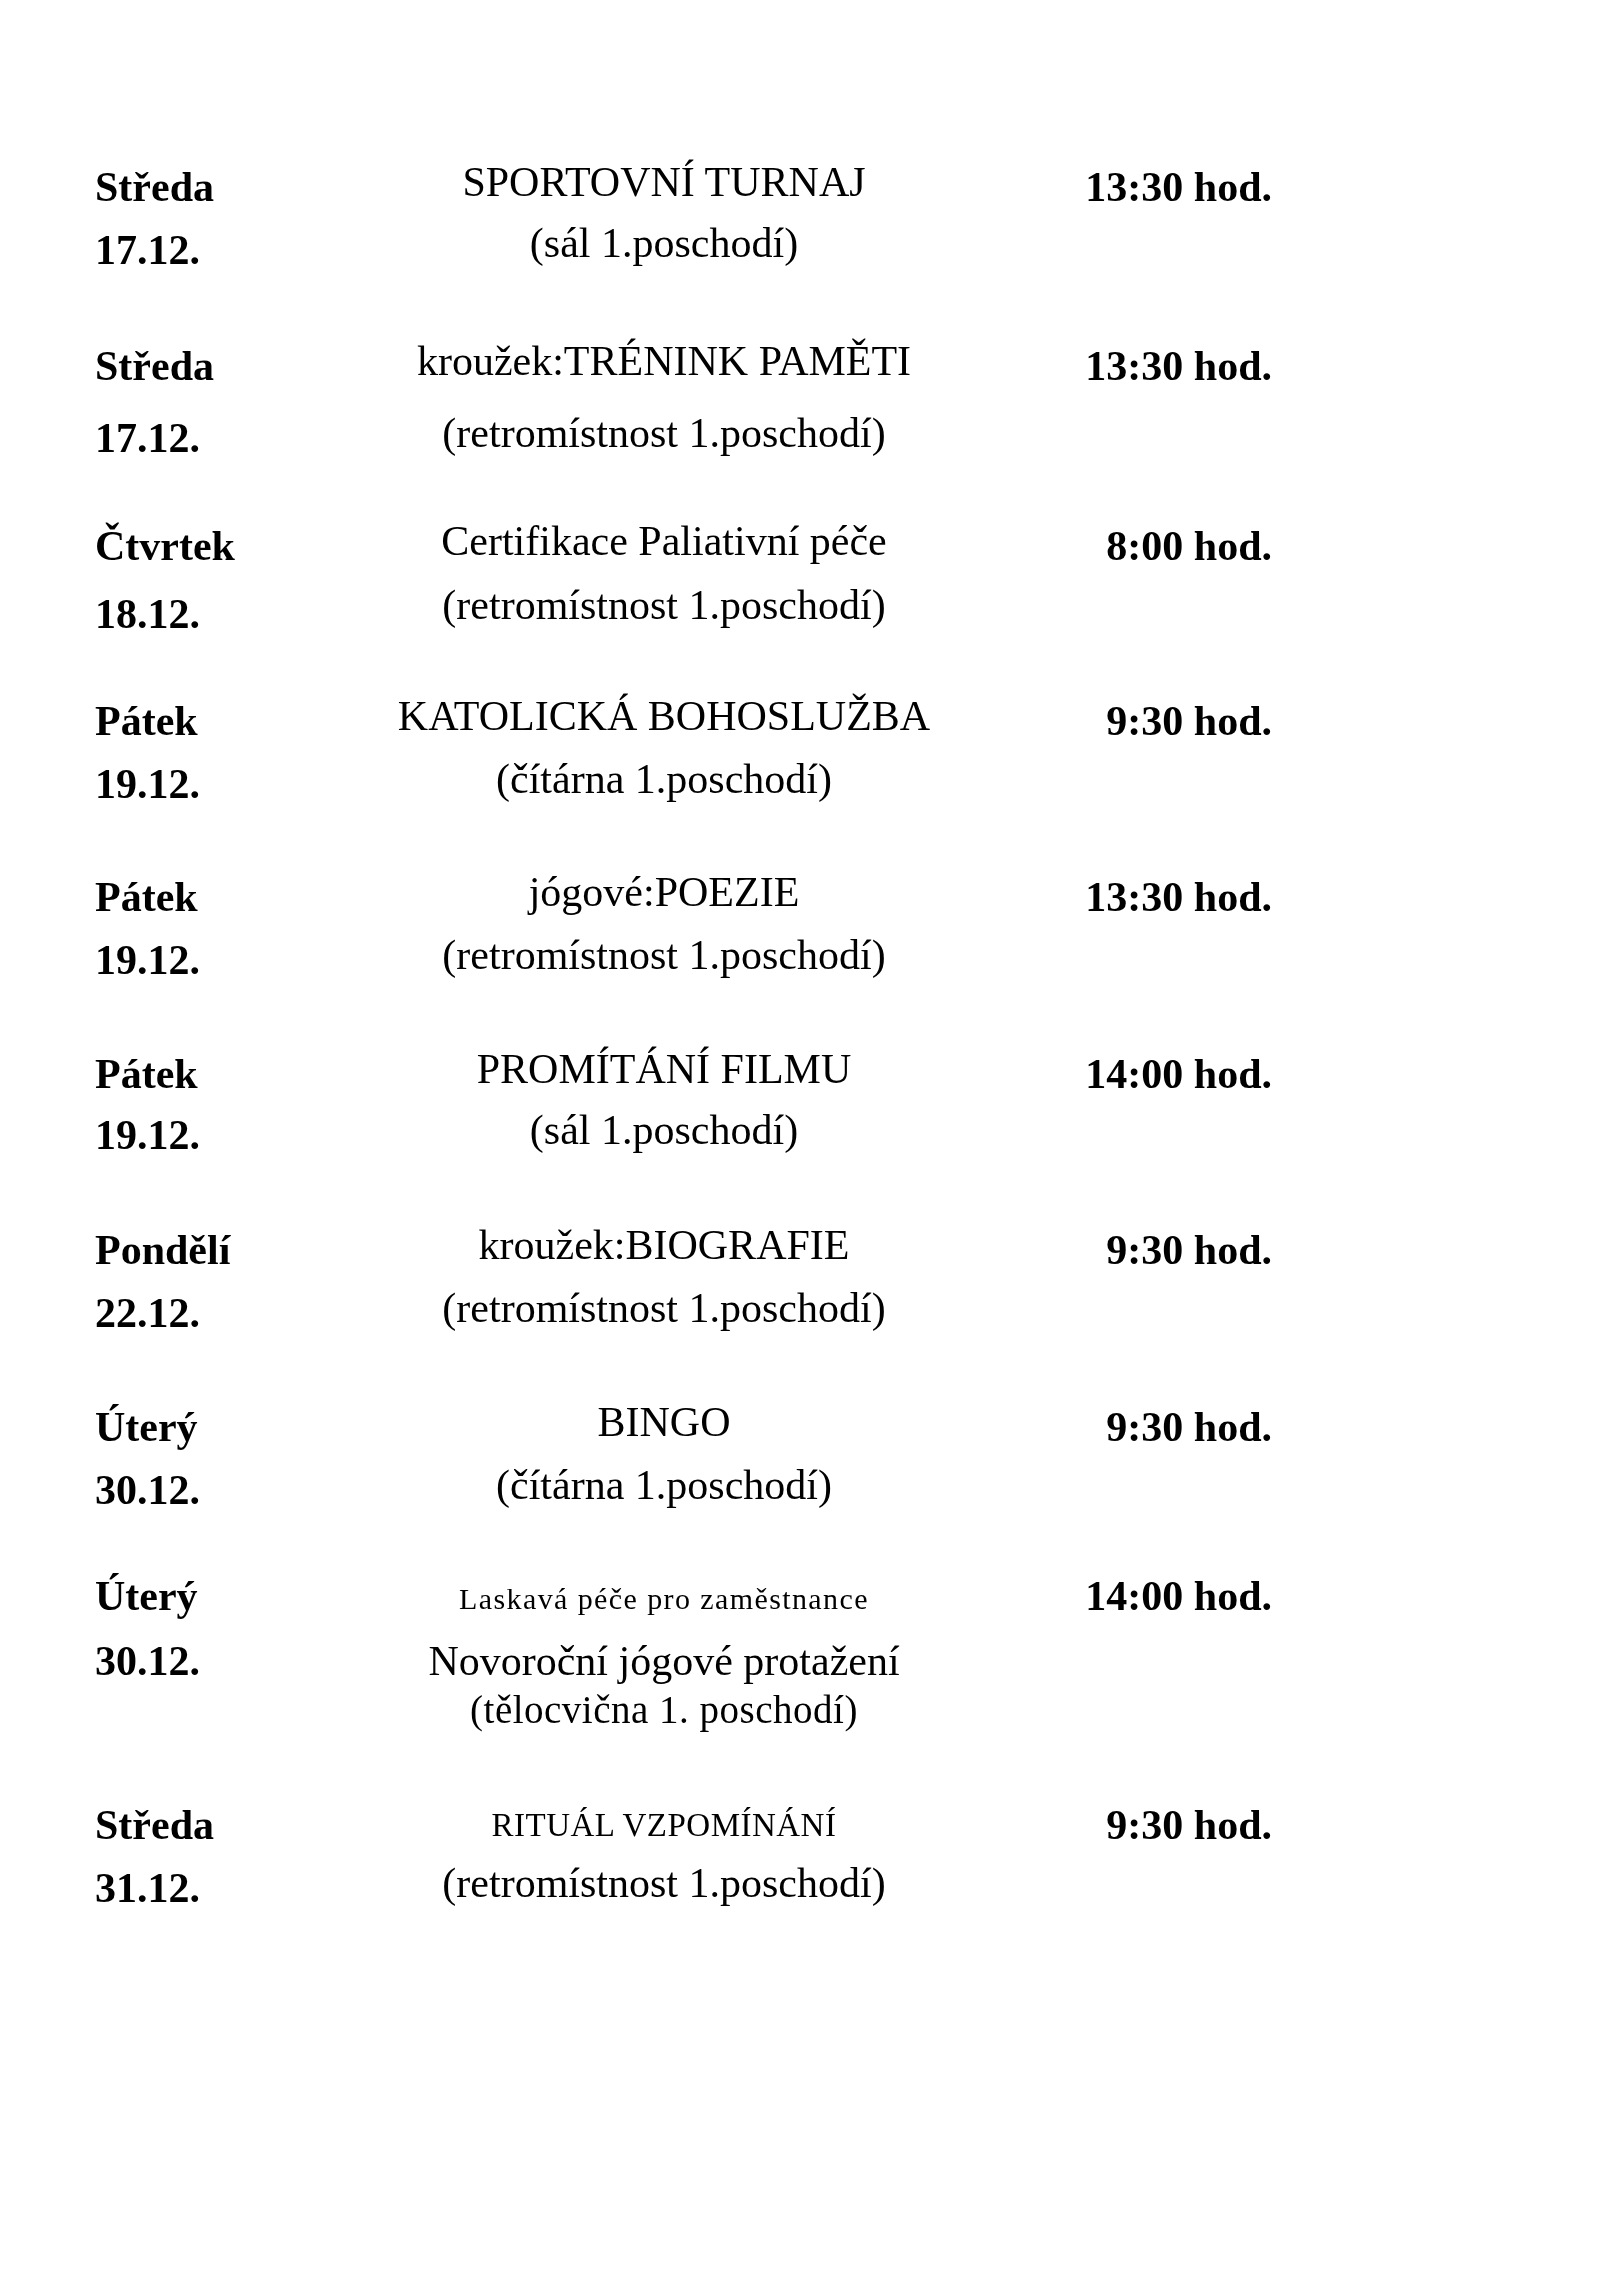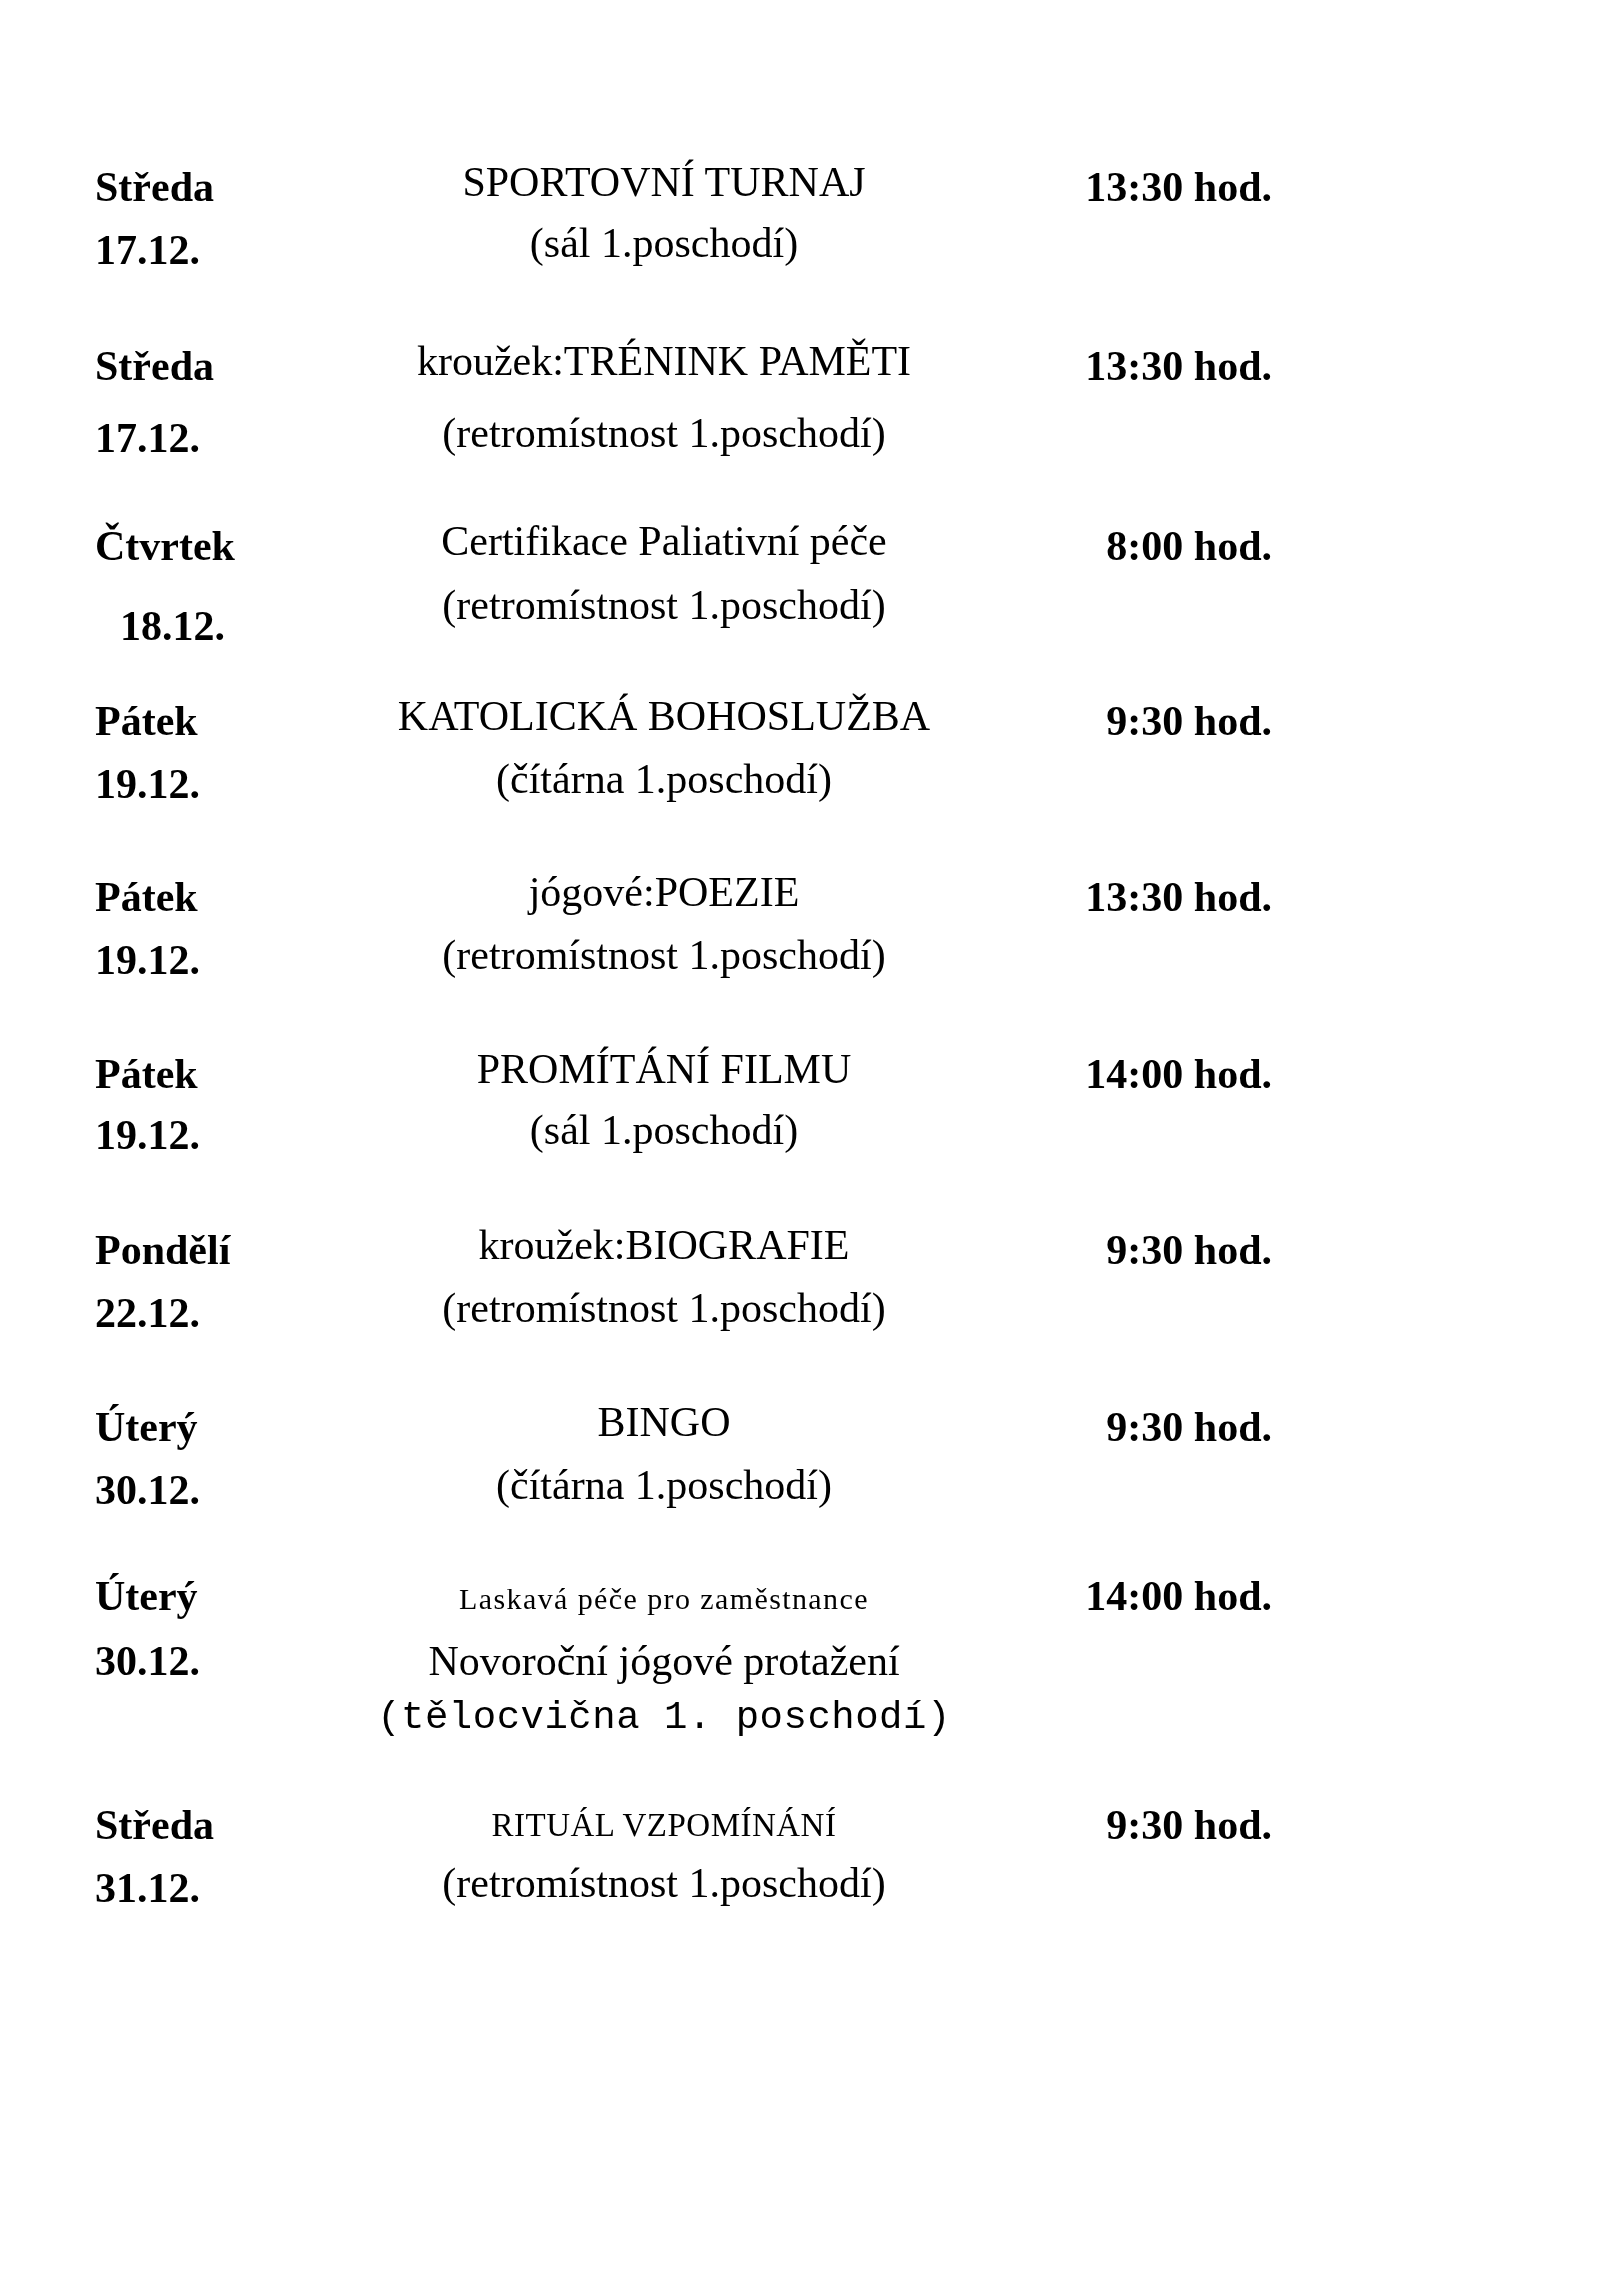--- a/index.html
+++ b/index.html
@@ -91,21 +91,21 @@
   <div class="event" style="top:382px;">
     <span class="line day" style="top:-37px;">Středa</span>
     <span class="line date" style="top:35px;">17.12.</span>
     <span class="line center title" style="top:-42px;">kroužek:TRÉNINK PAMĚTI</span>
     <span class="line center place" style="top:30px;">(retromístnost 1.poschodí)</span>
     <span class="line time" style="top:-37px;">13:30 hod.</span>
   </div>
 
   <div class="event" style="top:562px;">
     <span class="line day" style="top:-37px;">Čtvrtek</span>
-    <span class="line date" style="top:43px;margin-left:25px;">18.12.</span>
+    <span class="line date" style="top:31px;">18.12.</span>
     <span class="line center title" style="top:-42px;">Certifikace Paliativní péče</span>
     <span class="line center place" style="top:21.6px;">(retromístnost 1.poschodí)</span>
     <span class="line time" style="top:-37px;">8:00 hod.</span>
   </div>
 
   <div class="event" style="top:737px;">
     <span class="line day" style="top:-37px;">Pátek</span>
     <span class="line date" style="top:25.5px;">19.12.</span>
     <span class="line center title" style="top:-42px;">KATOLICKÁ BOHOSLUŽBA</span>
     <span class="line center place" style="top:20.6px;">(čítárna 1.poschodí)</span>
@@ -142,21 +142,21 @@
     <span class="line center title" style="top:-42px;">BINGO</span>
     <span class="line center place" style="top:20.6px;">(čítárna 1.poschodí)</span>
     <span class="line time" style="top:-37px;">9:30 hod.</span>
   </div>
 
   <div class="event" style="top:1612px;">
     <span class="line day" style="top:-37px;">Úterý</span>
     <span class="line date" style="top:28px;">30.12.</span>
     <span class="line center title small" style="top:-28px;">Laskavá péče pro zaměstnance</span>
     <span class="line center title medium" style="top:28px;">Novoroční jógové protažení</span>
-    <span class="line center place tight" style="top:87px;font-family:Liberation Mono, monospace;">(tělocvična 1. poschodí)</span>
+    <span class="line center place tight" style="top:78px;">(tělocvična 1. poschodí)</span>
     <span class="line time" style="top:-37px;">14:00 hod.</span>
   </div>
 
   <div class="event" style="top:1841px;">
     <span class="line day" style="top:-37px;">Středa</span>
     <span class="line date" style="top:25.5px;">31.12.</span>
     <span class="line center title small" style="top:-32px;font-size:33px;letter-spacing:0.5px;">RITUÁL VZPOMÍNÁNÍ</span>
     <span class="line center place" style="top:20.6px;">(retromístnost 1.poschodí)</span>
     <span class="line time" style="top:-37px;">9:30 hod.</span>
   </div>

